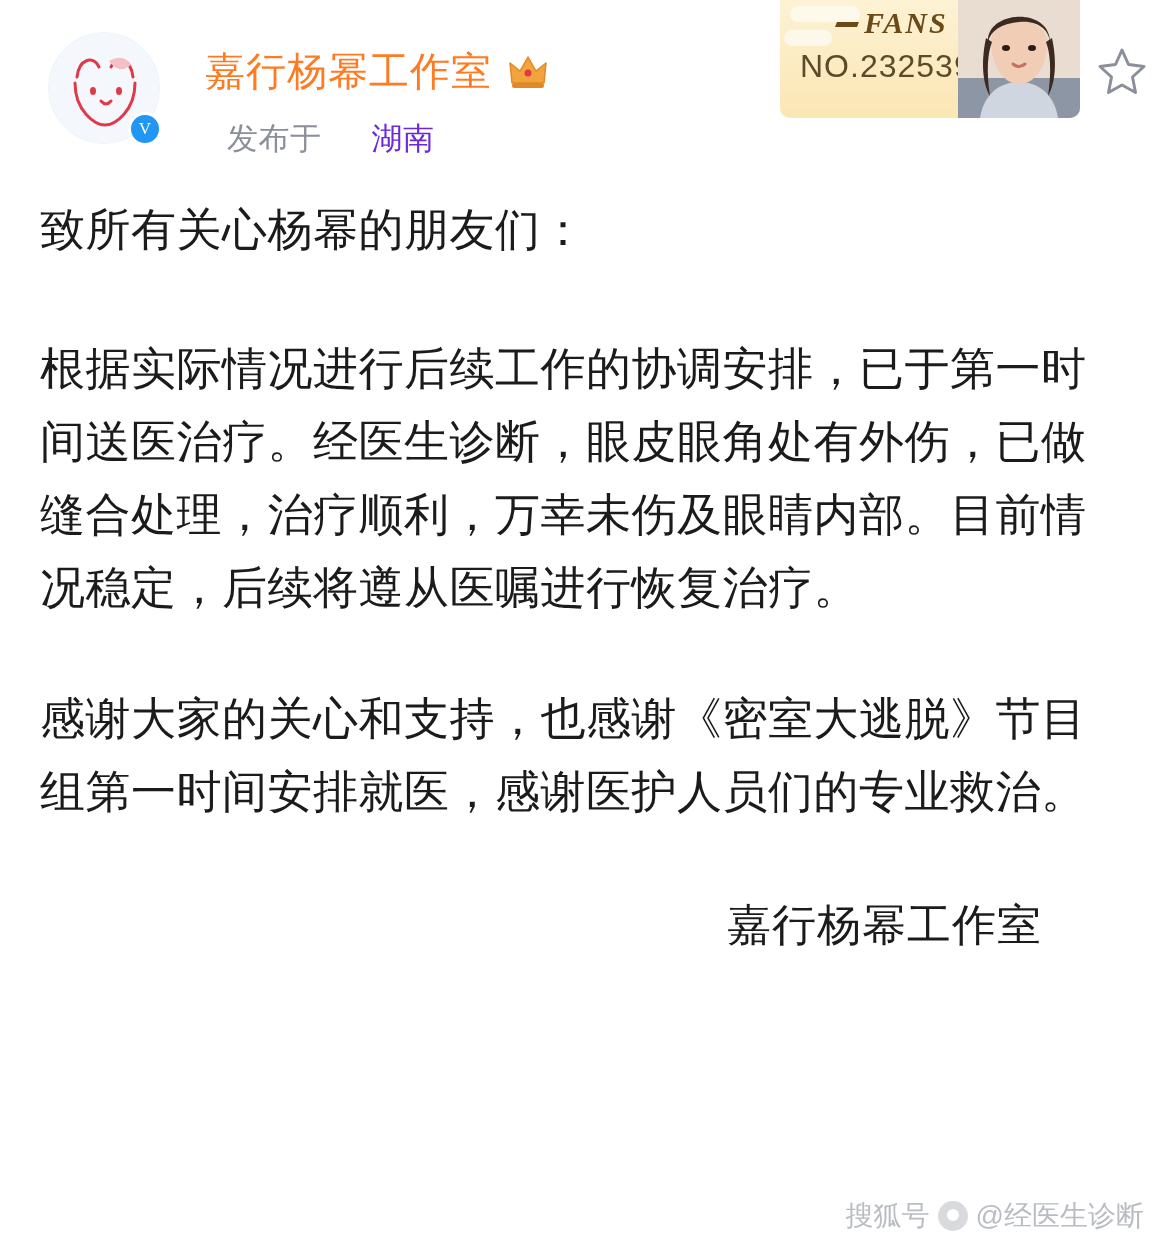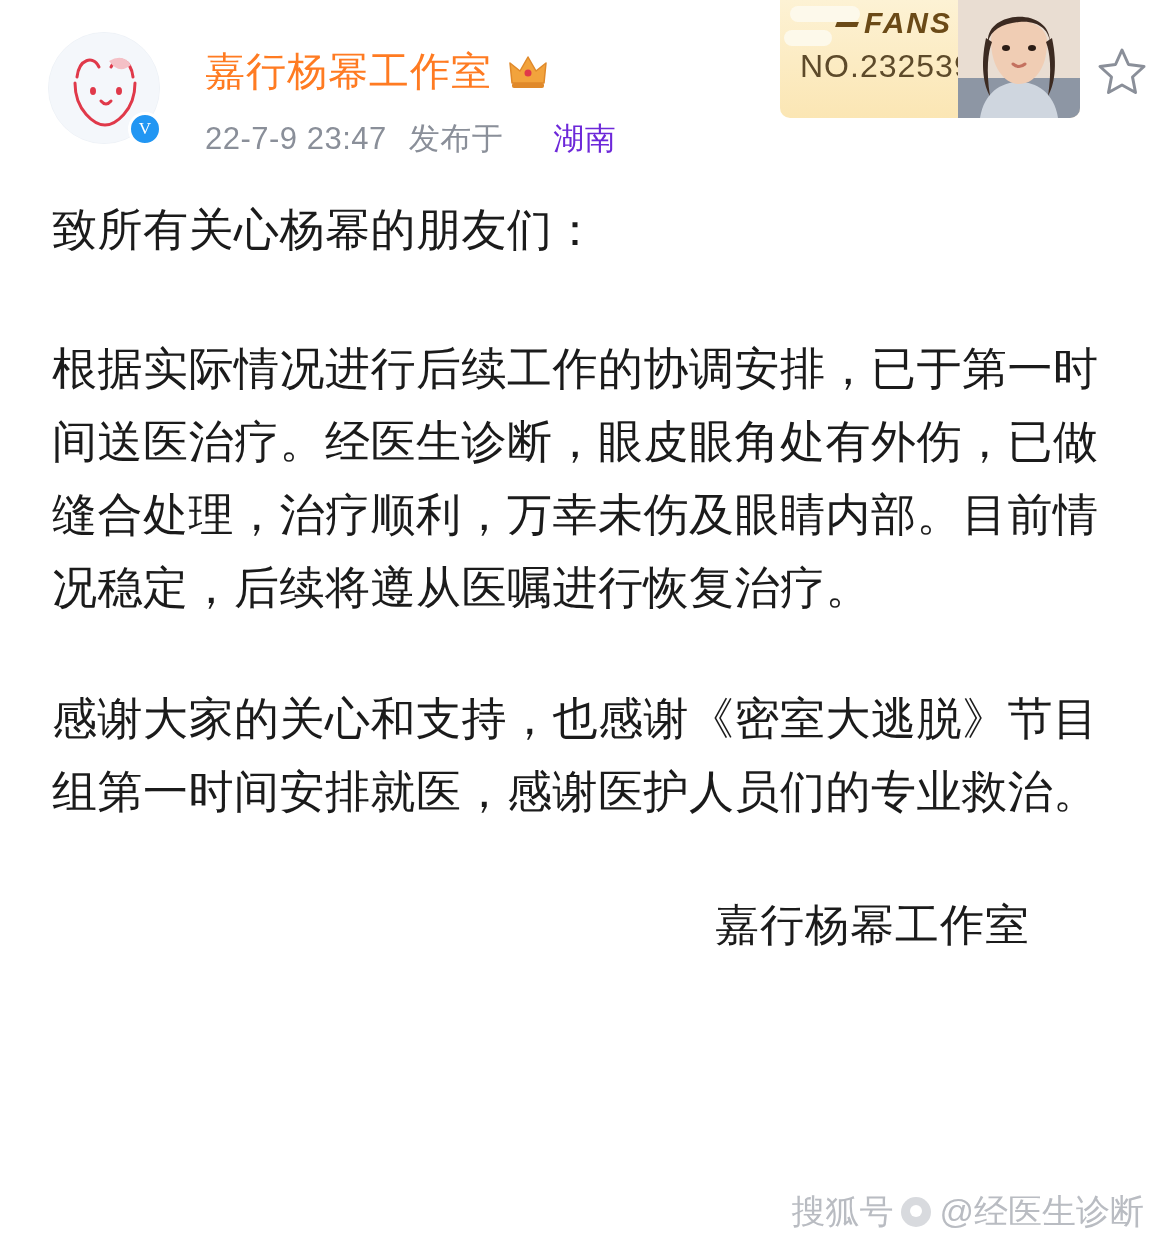--- a/index.html
+++ b/index.html
@@ -118,21 +118,21 @@
   }
   .fans-word {
     position: absolute;
     left: 84px;
     top: 6px;
     font-size: 30px;
     font-weight: bold;
     font-style: italic;
     color: #6b4a17;
     letter-spacing: 2px;
-    font-family: Liberation Sans, sans-serif;
+    font-family: Liberation Serif, serif;
   }
   .fans-dash {
     position: absolute;
     left: 56px;
     top: 22px;
     width: 22px;
     height: 5px;
     background: #6b4a17;
     transform: skewX(-20deg);
   }
@@ -156,21 +156,21 @@
   .star-button {
     position: absolute;
     right: 22px;
     top: 46px;
     width: 52px;
     height: 52px;
   }
 
   
   .post-body {
-    padding: 0 52px;
+    padding: 0 40px;
     color: #1b1b1b;
     font-size: 45px;
     line-height: 73px;
     letter-spacing: 0.5px;
     font-family: "Liberation Sans", sans-serif;
   }
   .para { margin: 0 0 58px 0; }
   .para.first { margin-top: 18px; margin-bottom: 66px; }
   .para.last { margin-bottom: 40px; }
 
@@ -184,21 +184,21 @@
   }
 
   
   .watermark {
     position: absolute;
     right: 26px;
     bottom: 14px;
     display: flex;
     align-items: center;
     color: #b9bcc2;
-    font-size: 34px;
+    font-size: 28px;
   }
   .wm-logo {
     width: 30px;
     height: 30px;
     border-radius: 50%;
     background: #d8dade;
     margin: 0 8px;
     position: relative;
   }
   .wm-logo::after {
@@ -236,21 +236,20 @@
     <span class="crown-icon">
       <svg width="40" height="38" viewBox="0 0 40 38" aria-hidden="true">
         <path d="M4 30 L2 10 L12 18 L20 4 L28 18 L38 10 L36 30 Z" fill="#f2a33c" stroke="#e0892a" stroke-width="1.5" stroke-linejoin="round"></path>
         <rect x="4" y="30" width="32" height="5" rx="2" fill="#e0892a"></rect>
         <circle cx="20" cy="20" r="3.5" fill="#e0394a"></circle>
       </svg>
     </span>
   </div>
 
   <div class="meta-row">
-    <span>22-7-9 23:47</span>
     <span class="sep"></span>
     <span>发布于</span>
     <span class="sep"></span>
     <span class="meta-loc">湖南</span>
   </div>
 
   <div class="fans-card">
     <div class="fans-stripe"></div>
     <div class="fans-stripe s2"></div>
     <div class="fans-dash"></div>

